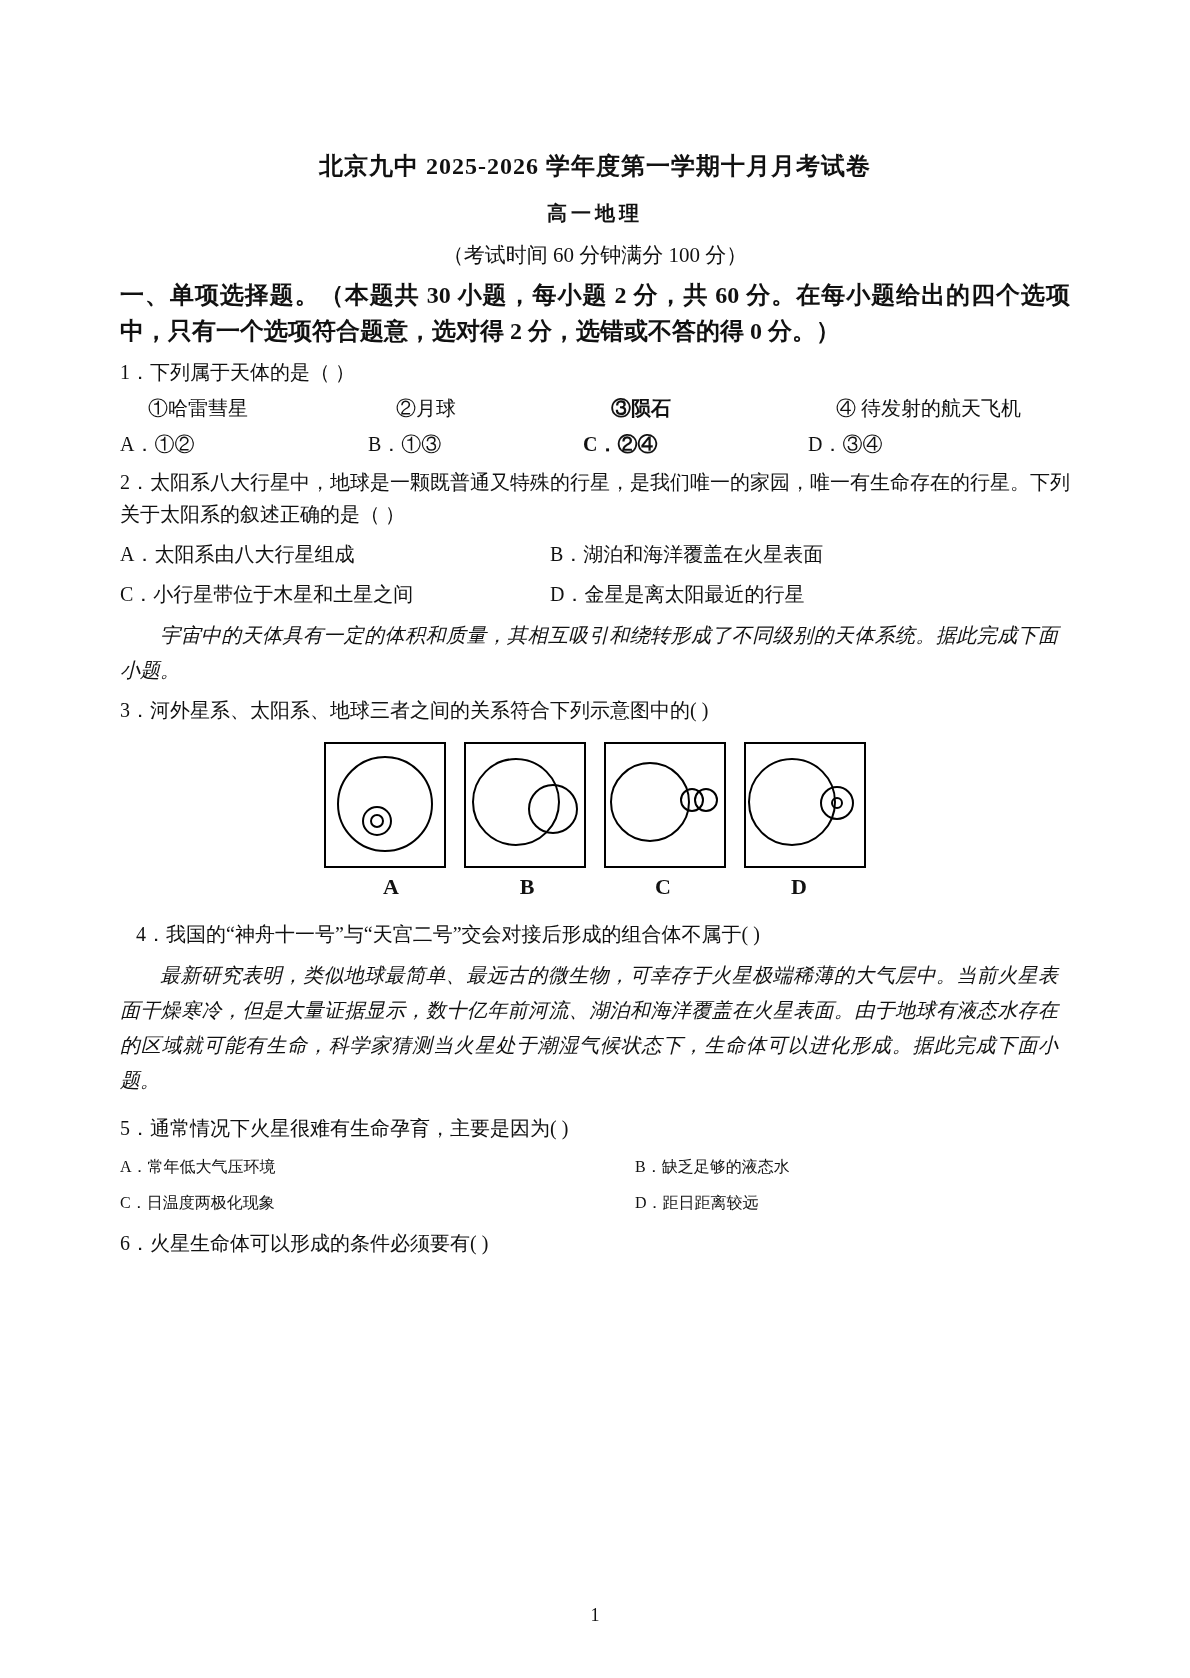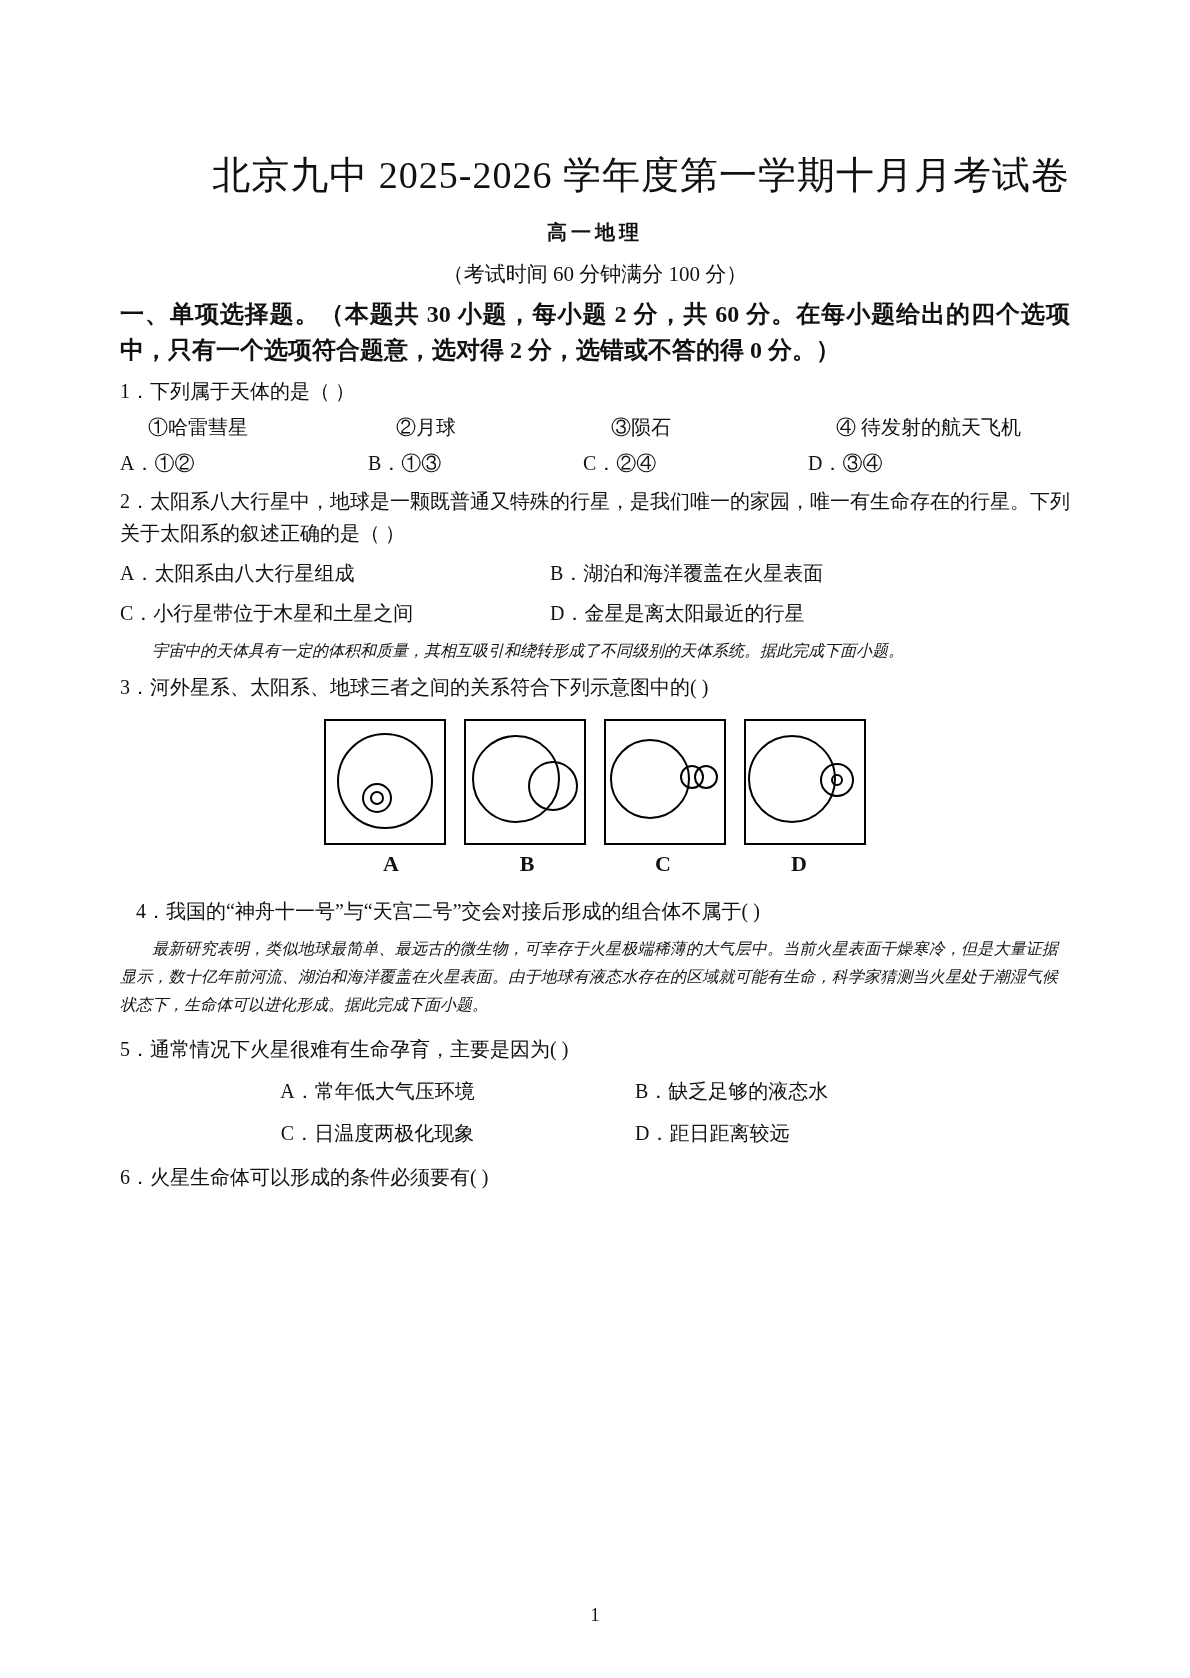--- a/index.html
+++ b/index.html
@@ -16,23 +16,23 @@
     overflow: hidden;
   }
   .page {
     position: relative;
     width: 1190px;
     height: 1678px;
     box-sizing: border-box;
     padding: 150px 120px 40px 120px;
   }
   .doc-title {
-    text-align: right;
-    font-size: 38px;
-    font-weight: normal;
+    text-align: center;
+    font-size: 24px;
+    font-weight: bold;
     letter-spacing: 1px;
     margin: 0 0 18px 0;
   }
   .doc-subtitle {
     text-align: center;
     font-size: 20px;
     font-weight: bold;
     letter-spacing: 4px;
     margin: 0 0 14px 0;
   }
@@ -54,41 +54,41 @@
     margin: 7px 0 2px 0;
     text-align: justify;
   }
   .q-stem {
     font-size: 20px;
     line-height: 1.6;
     margin: 6px 0 2px 0;
     text-align: justify;
   }
   .passage {
-    font-size: 16px;
+    font-size: 20px;
     line-height: 1.75;
     margin: 8px 12px 4px 0;
     text-indent: 2em;
     text-align: justify;
   }
   .opts-row {
     display: flex;
     font-size: 20px;
     line-height: 1.6;
     margin: 4px 0 2px 0;
   }
   .opts-row.indent {
     padding-left: 28px;
   }
   .opts-row > span {
     display: inline-block;
   }
   .w-a { width: 248px; }
   .w-b { width: 215px; }
-  .w-c { width: 225px; }
+  .w-c { width: 225px; font-weight: bold; }
   .w-d { width: auto; }
 
   .opts-2 {
     display: flex;
     font-size: 20px;
     line-height: 1.6;
     margin: 8px 0 2px 0;
   }
   .opts-2 > span:first-child { width: 430px; }
   .opts-4-line {
@@ -96,24 +96,23 @@
     font-size: 20px;
     line-height: 1.6;
     margin: 6px 0 2px 0;
   }
   .opts-4-line > span:nth-child(1) { width: 230px; }
   .opts-4-line > span:nth-child(2) { width: 205px; }
   .opts-4-line > span:nth-child(3) { width: 245px; }
 
   .opts-ab {
     display: flex;
-    font-size: 20px;
+    font-size: 16px;
     line-height: 1.6;
     margin: 10px 0 2px 0;
-    text-align: center;
   }
   .opts-ab > span:first-child { width: 515px; }
 
   
   .figure {
     margin: 16px 0 4px 0;
     display: flex;
     justify-content: center;
   }
   .fig-inner { display: flex; flex-direction: column; align-items: center; }

